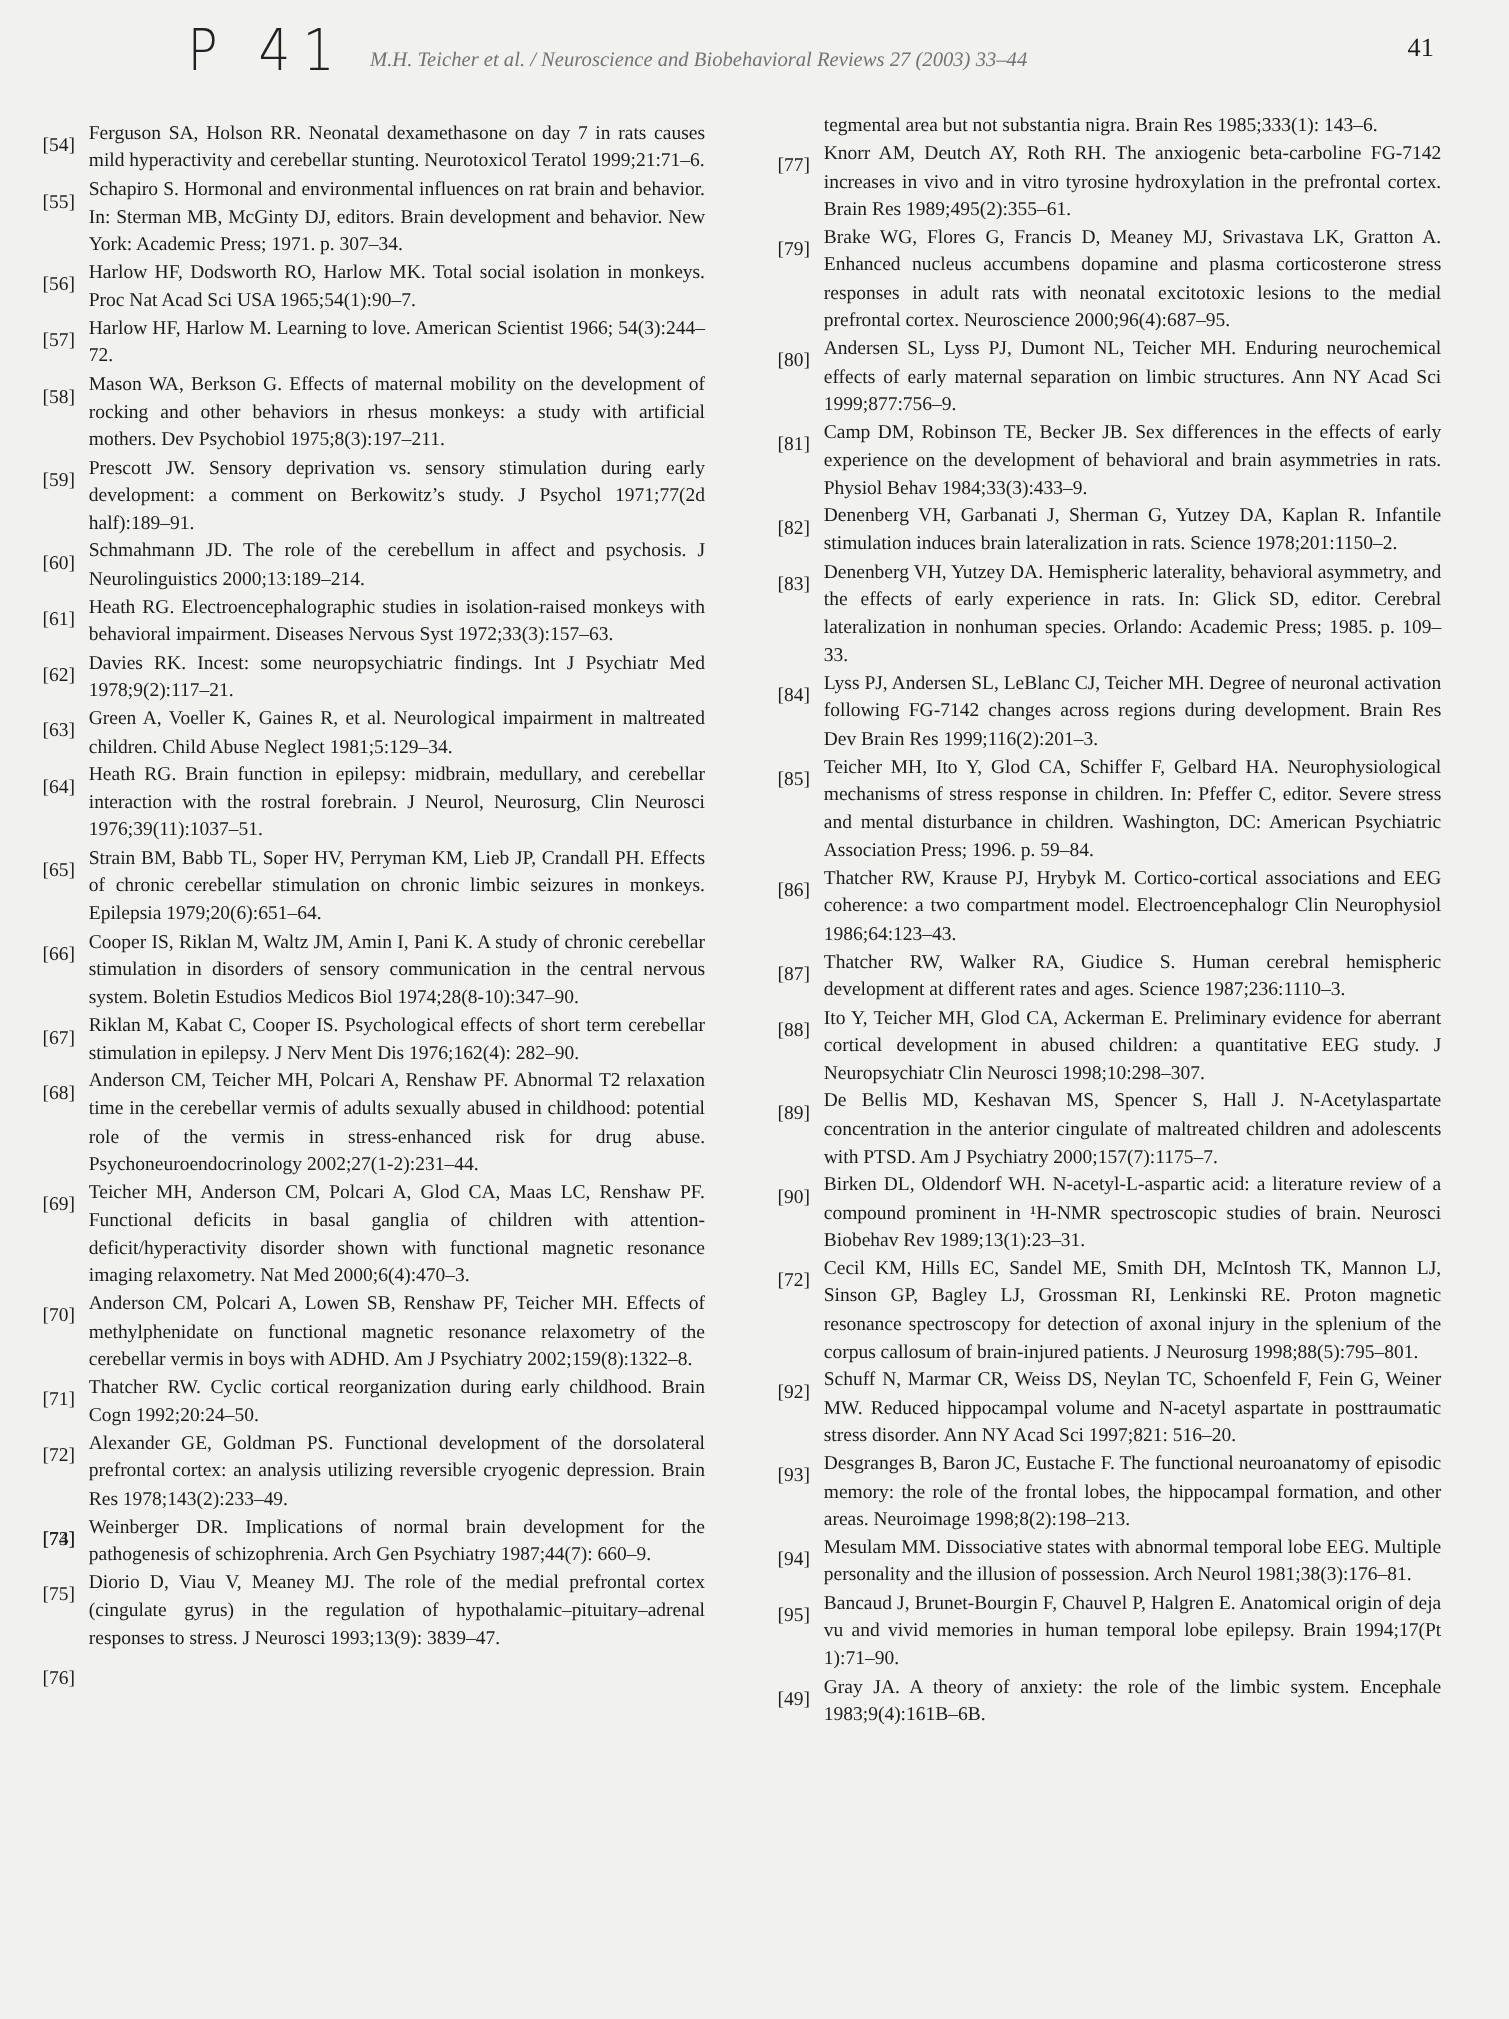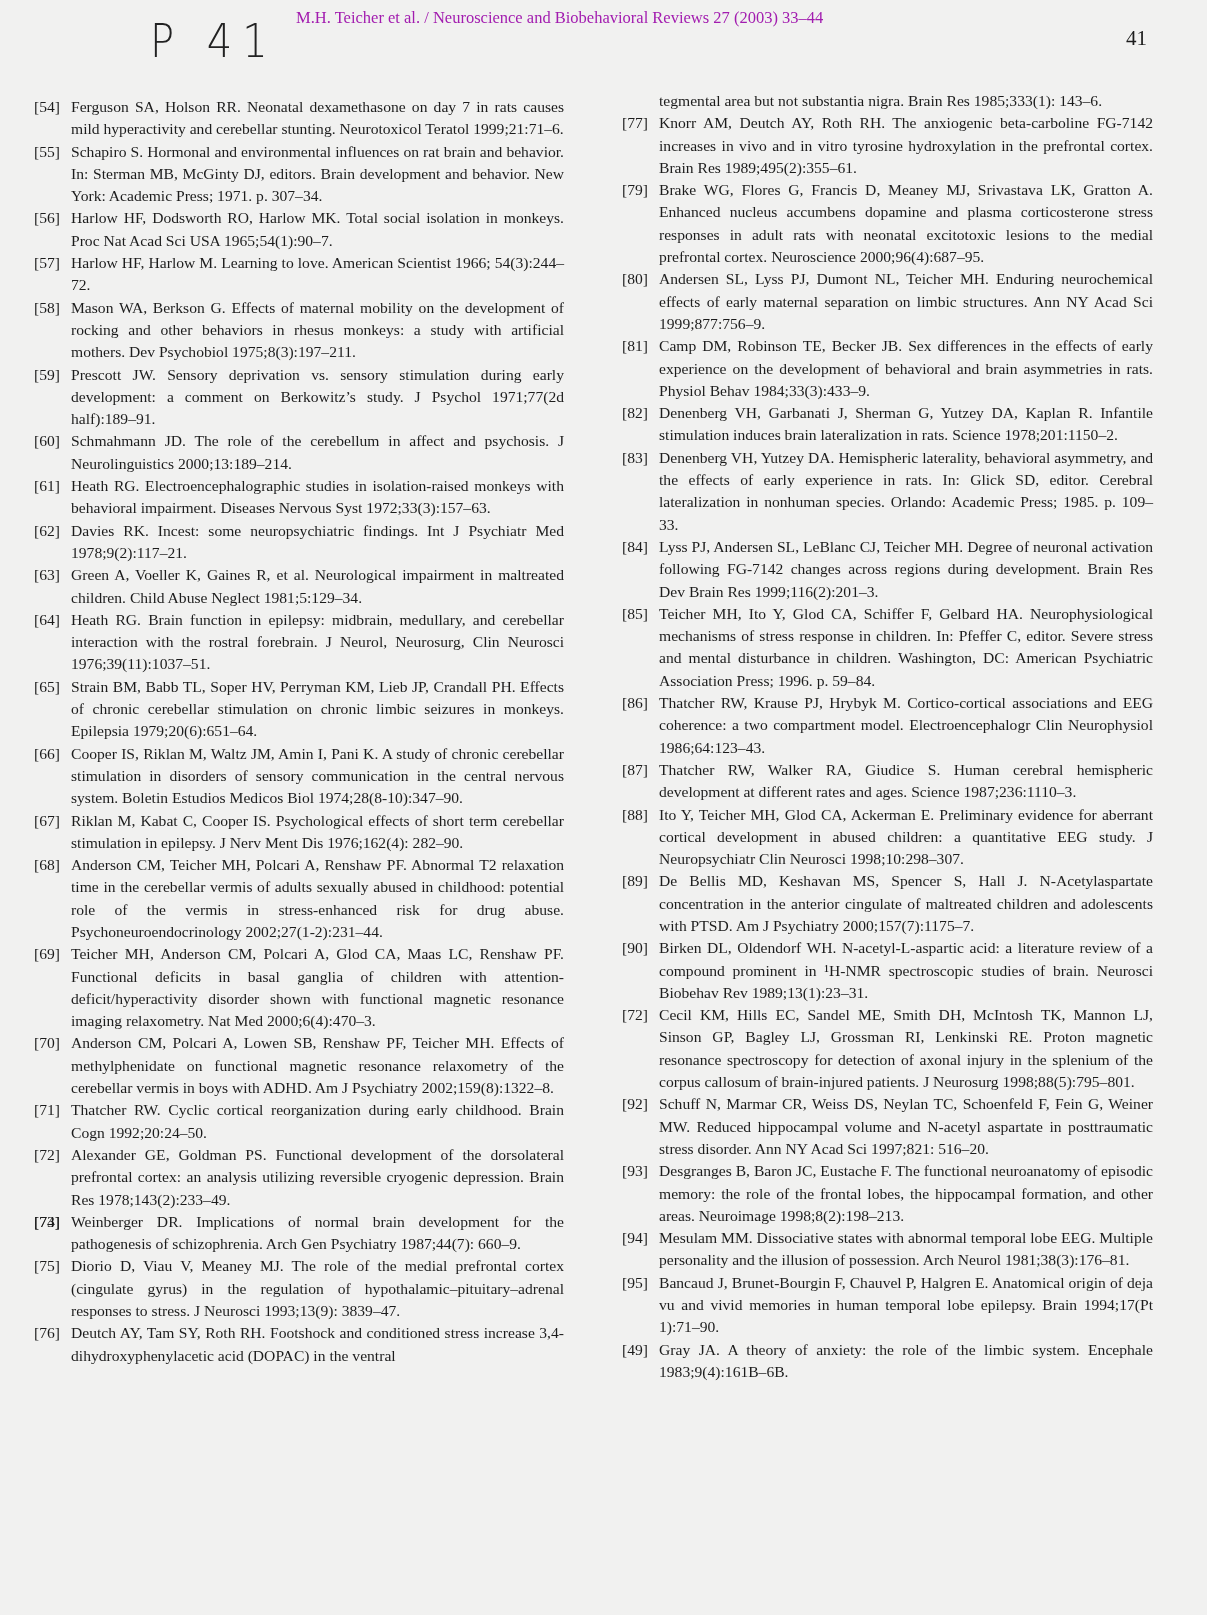--- a/index.html
+++ b/index.html
@@ -12,40 +12,40 @@
     overflow: hidden;
   }
   .handwritten {
     position: absolute; left: 150px; top: 18px;
     font-family: "DejaVu Sans", sans-serif;
     font-size: 40px; font-weight: 300; letter-spacing: 10px;
     color: #222;
     transform: scaleY(1.15);
   }
   .running-head {
-    position: absolute; left: 296px; top: 8px;
-    font-size: 16.5px; color: #a21caf;
+    position: absolute; left: 296px; top: 38px;
+    font-style: italic; font-size: 16.5px; color: #737373;
   }
   .page-number {
     position: absolute; right: 60px; top: 26px;
     font-size: 21px;
   }
   .col {
     position: absolute; top: 96px;
     font-size: 15.6px; line-height: 22.3px;
   }
   .col-left { left: 34px; width: 530px; }
   .col-right { left: 622px; width: 531px; top: 90px; }
   .ref {
     position: relative; padding-left: 37px;
     text-align: justify;
     margin-bottom: 0;
   }
   .ref .num {
-    position: absolute; left: 0; top: 0;
+    position: absolute; left: 0; top: 10px;
   }
   .ref.cont { padding-left: 37px; }
 </style>
 </head>
 <body>
 
 <div class="handwritten">P 41</div>
 <div class="running-head">M.H. Teicher et al. / Neuroscience and Biobehavioral Reviews 27 (2003) 33–44</div>
 <div class="page-number">41</div>
 
@@ -65,21 +65,21 @@
     <div class="ref"><span class="num">[66]</span><span>Cooper IS, Riklan M, Waltz JM, Amin I, Pani K. A study of chronic cerebellar stimulation in disorders of sensory communication in the central nervous system. Boletin Estudios Medicos Biol 1974;28(8-10):347–90.</span></div>
     <div class="ref"><span class="num">[67]</span><span>Riklan M, Kabat C, Cooper IS. Psychological effects of short term cerebellar stimulation in epilepsy. J Nerv Ment Dis 1976;162(4): 282–90.</span></div>
     <div class="ref"><span class="num">[68]</span><span>Anderson CM, Teicher MH, Polcari A, Renshaw PF. Abnormal T2 relaxation time in the cerebellar vermis of adults sexually abused in childhood: potential role of the vermis in stress-enhanced risk for drug abuse. Psychoneuroendocrinology 2002;27(1-2):231–44.</span></div>
     <div class="ref"><span class="num">[69]</span><span>Teicher MH, Anderson CM, Polcari A, Glod CA, Maas LC, Renshaw PF. Functional deficits in basal ganglia of children with attention-deficit/hyperactivity disorder shown with functional magnetic resonance imaging relaxometry. Nat Med 2000;6(4):470–3.</span></div>
     <div class="ref"><span class="num">[70]</span><span>Anderson CM, Polcari A, Lowen SB, Renshaw PF, Teicher MH. Effects of methylphenidate on functional magnetic resonance relaxometry of the cerebellar vermis in boys with ADHD. Am J Psychiatry 2002;159(8):1322–8.</span></div>
     <div class="ref"><span class="num">[71]</span><span>Thatcher RW. Cyclic cortical reorganization during early childhood. Brain Cogn 1992;20:24–50.</span></div>
     <div class="ref"><span class="num">[72]</span><span>Alexander GE, Goldman PS. Functional development of the dorsolateral prefrontal cortex: an analysis utilizing reversible cryogenic depression. Brain Res 1978;143(2):233–49.</span></div>
     <div class="ref"><span class="num">[73]</span></div>
     <div class="ref"><span class="num">[74]</span><span>Weinberger DR. Implications of normal brain development for the pathogenesis of schizophrenia. Arch Gen Psychiatry 1987;44(7): 660–9.</span></div>
     <div class="ref"><span class="num">[75]</span><span>Diorio D, Viau V, Meaney MJ. The role of the medial prefrontal cortex (cingulate gyrus) in the regulation of hypothalamic–pituitary–adrenal responses to stress. J Neurosci 1993;13(9): 3839–47.</span></div>
-    <div class="ref"><span class="num">[76]</span><span>Deutch AY, Tam SY, Roth RH. Footshock and conditioned stress increase 3,4-dihydroxyphenylacetic acid (DOPAC) in the ventral</span></div>
+    <div class="ref"><span class="num">[76]</span></div>
   </div>
 <div class="col col-right" id="col-right">
     <div class="ref cont"><span class="num"></span><span>tegmental area but not substantia nigra. Brain Res 1985;333(1): 143–6.</span></div>
     <div class="ref"><span class="num">[77]</span><span>Knorr AM, Deutch AY, Roth RH. The anxiogenic beta-carboline FG-7142 increases in vivo and in vitro tyrosine hydroxylation in the prefrontal cortex. Brain Res 1989;495(2):355–61.</span></div>
     <div class="ref"><span class="num">[79]</span><span>Brake WG, Flores G, Francis D, Meaney MJ, Srivastava LK, Gratton A. Enhanced nucleus accumbens dopamine and plasma corticosterone stress responses in adult rats with neonatal excitotoxic lesions to the medial prefrontal cortex. Neuroscience 2000;96(4):687–95.</span></div>
     <div class="ref"><span class="num">[80]</span><span>Andersen SL, Lyss PJ, Dumont NL, Teicher MH. Enduring neurochemical effects of early maternal separation on limbic structures. Ann NY Acad Sci 1999;877:756–9.</span></div>
     <div class="ref"><span class="num">[81]</span><span>Camp DM, Robinson TE, Becker JB. Sex differences in the effects of early experience on the development of behavioral and brain asymmetries in rats. Physiol Behav 1984;33(3):433–9.</span></div>
     <div class="ref"><span class="num">[82]</span><span>Denenberg VH, Garbanati J, Sherman G, Yutzey DA, Kaplan R. Infantile stimulation induces brain lateralization in rats. Science 1978;201:1150–2.</span></div>
     <div class="ref"><span class="num">[83]</span><span>Denenberg VH, Yutzey DA. Hemispheric laterality, behavioral asymmetry, and the effects of early experience in rats. In: Glick SD, editor. Cerebral lateralization in nonhuman species. Orlando: Academic Press; 1985. p. 109–33.</span></div>
     <div class="ref"><span class="num">[84]</span><span>Lyss PJ, Andersen SL, LeBlanc CJ, Teicher MH. Degree of neuronal activation following FG-7142 changes across regions during development. Brain Res Dev Brain Res 1999;116(2):201–3.</span></div>

